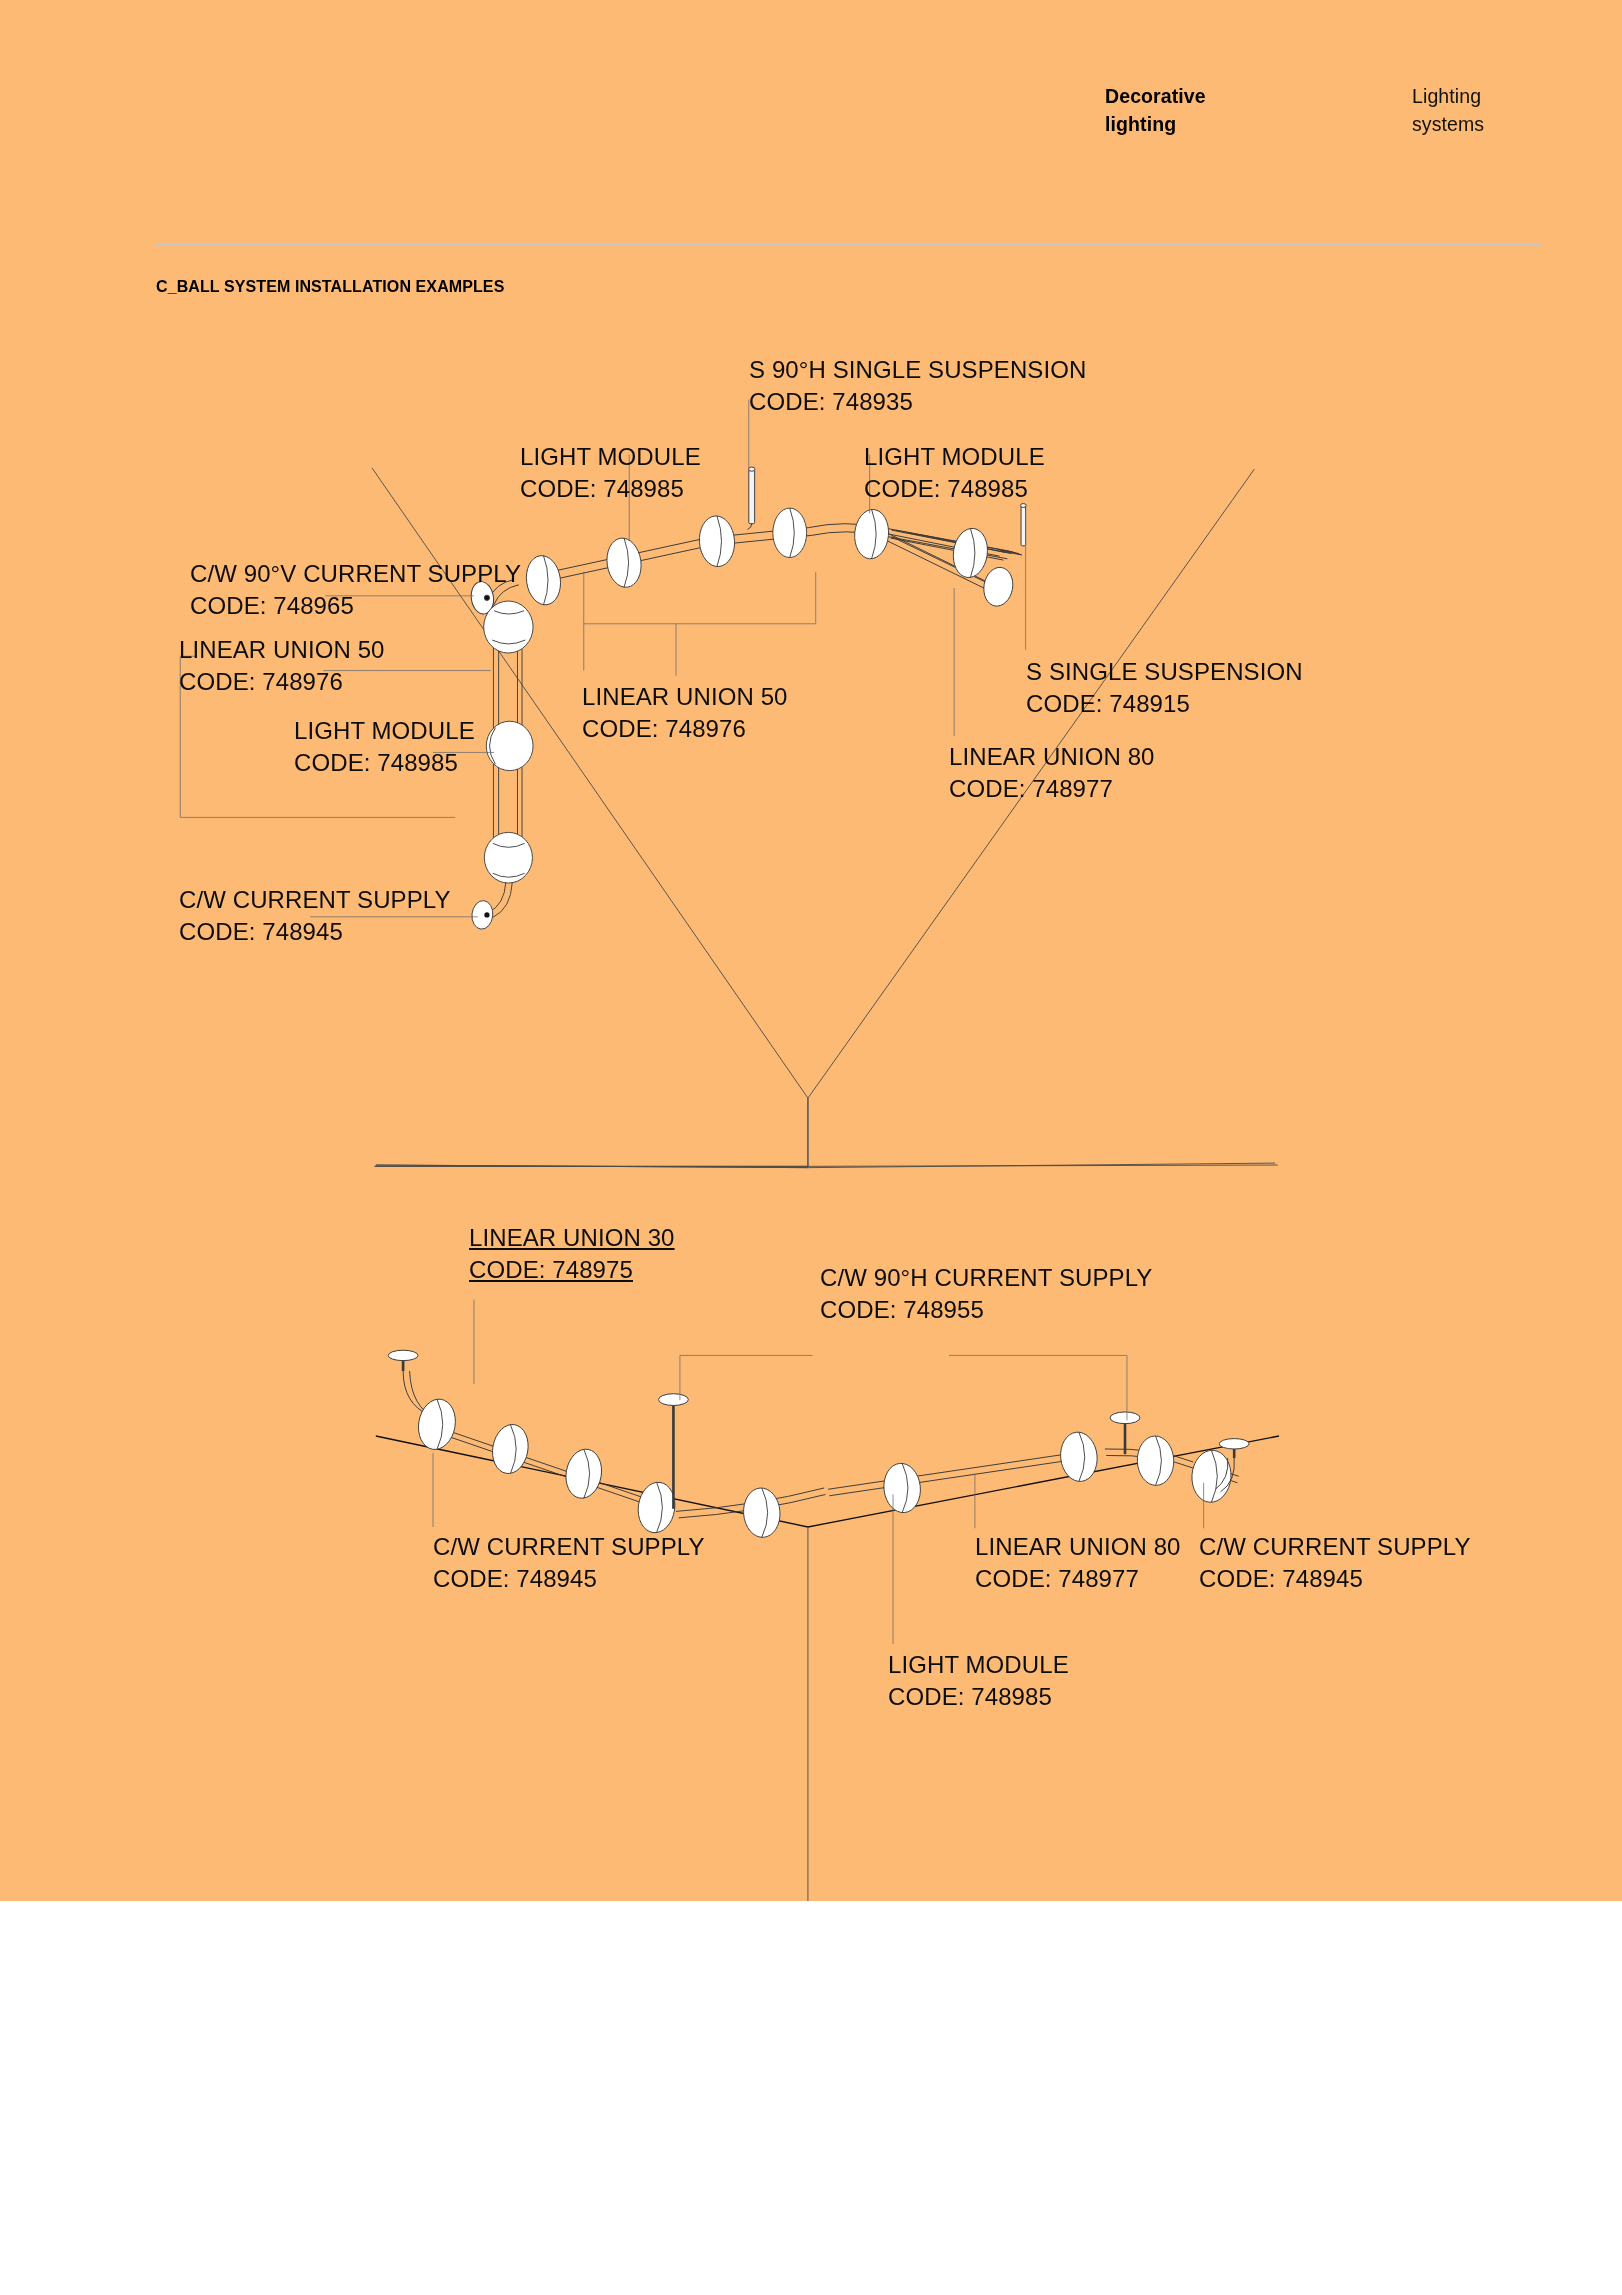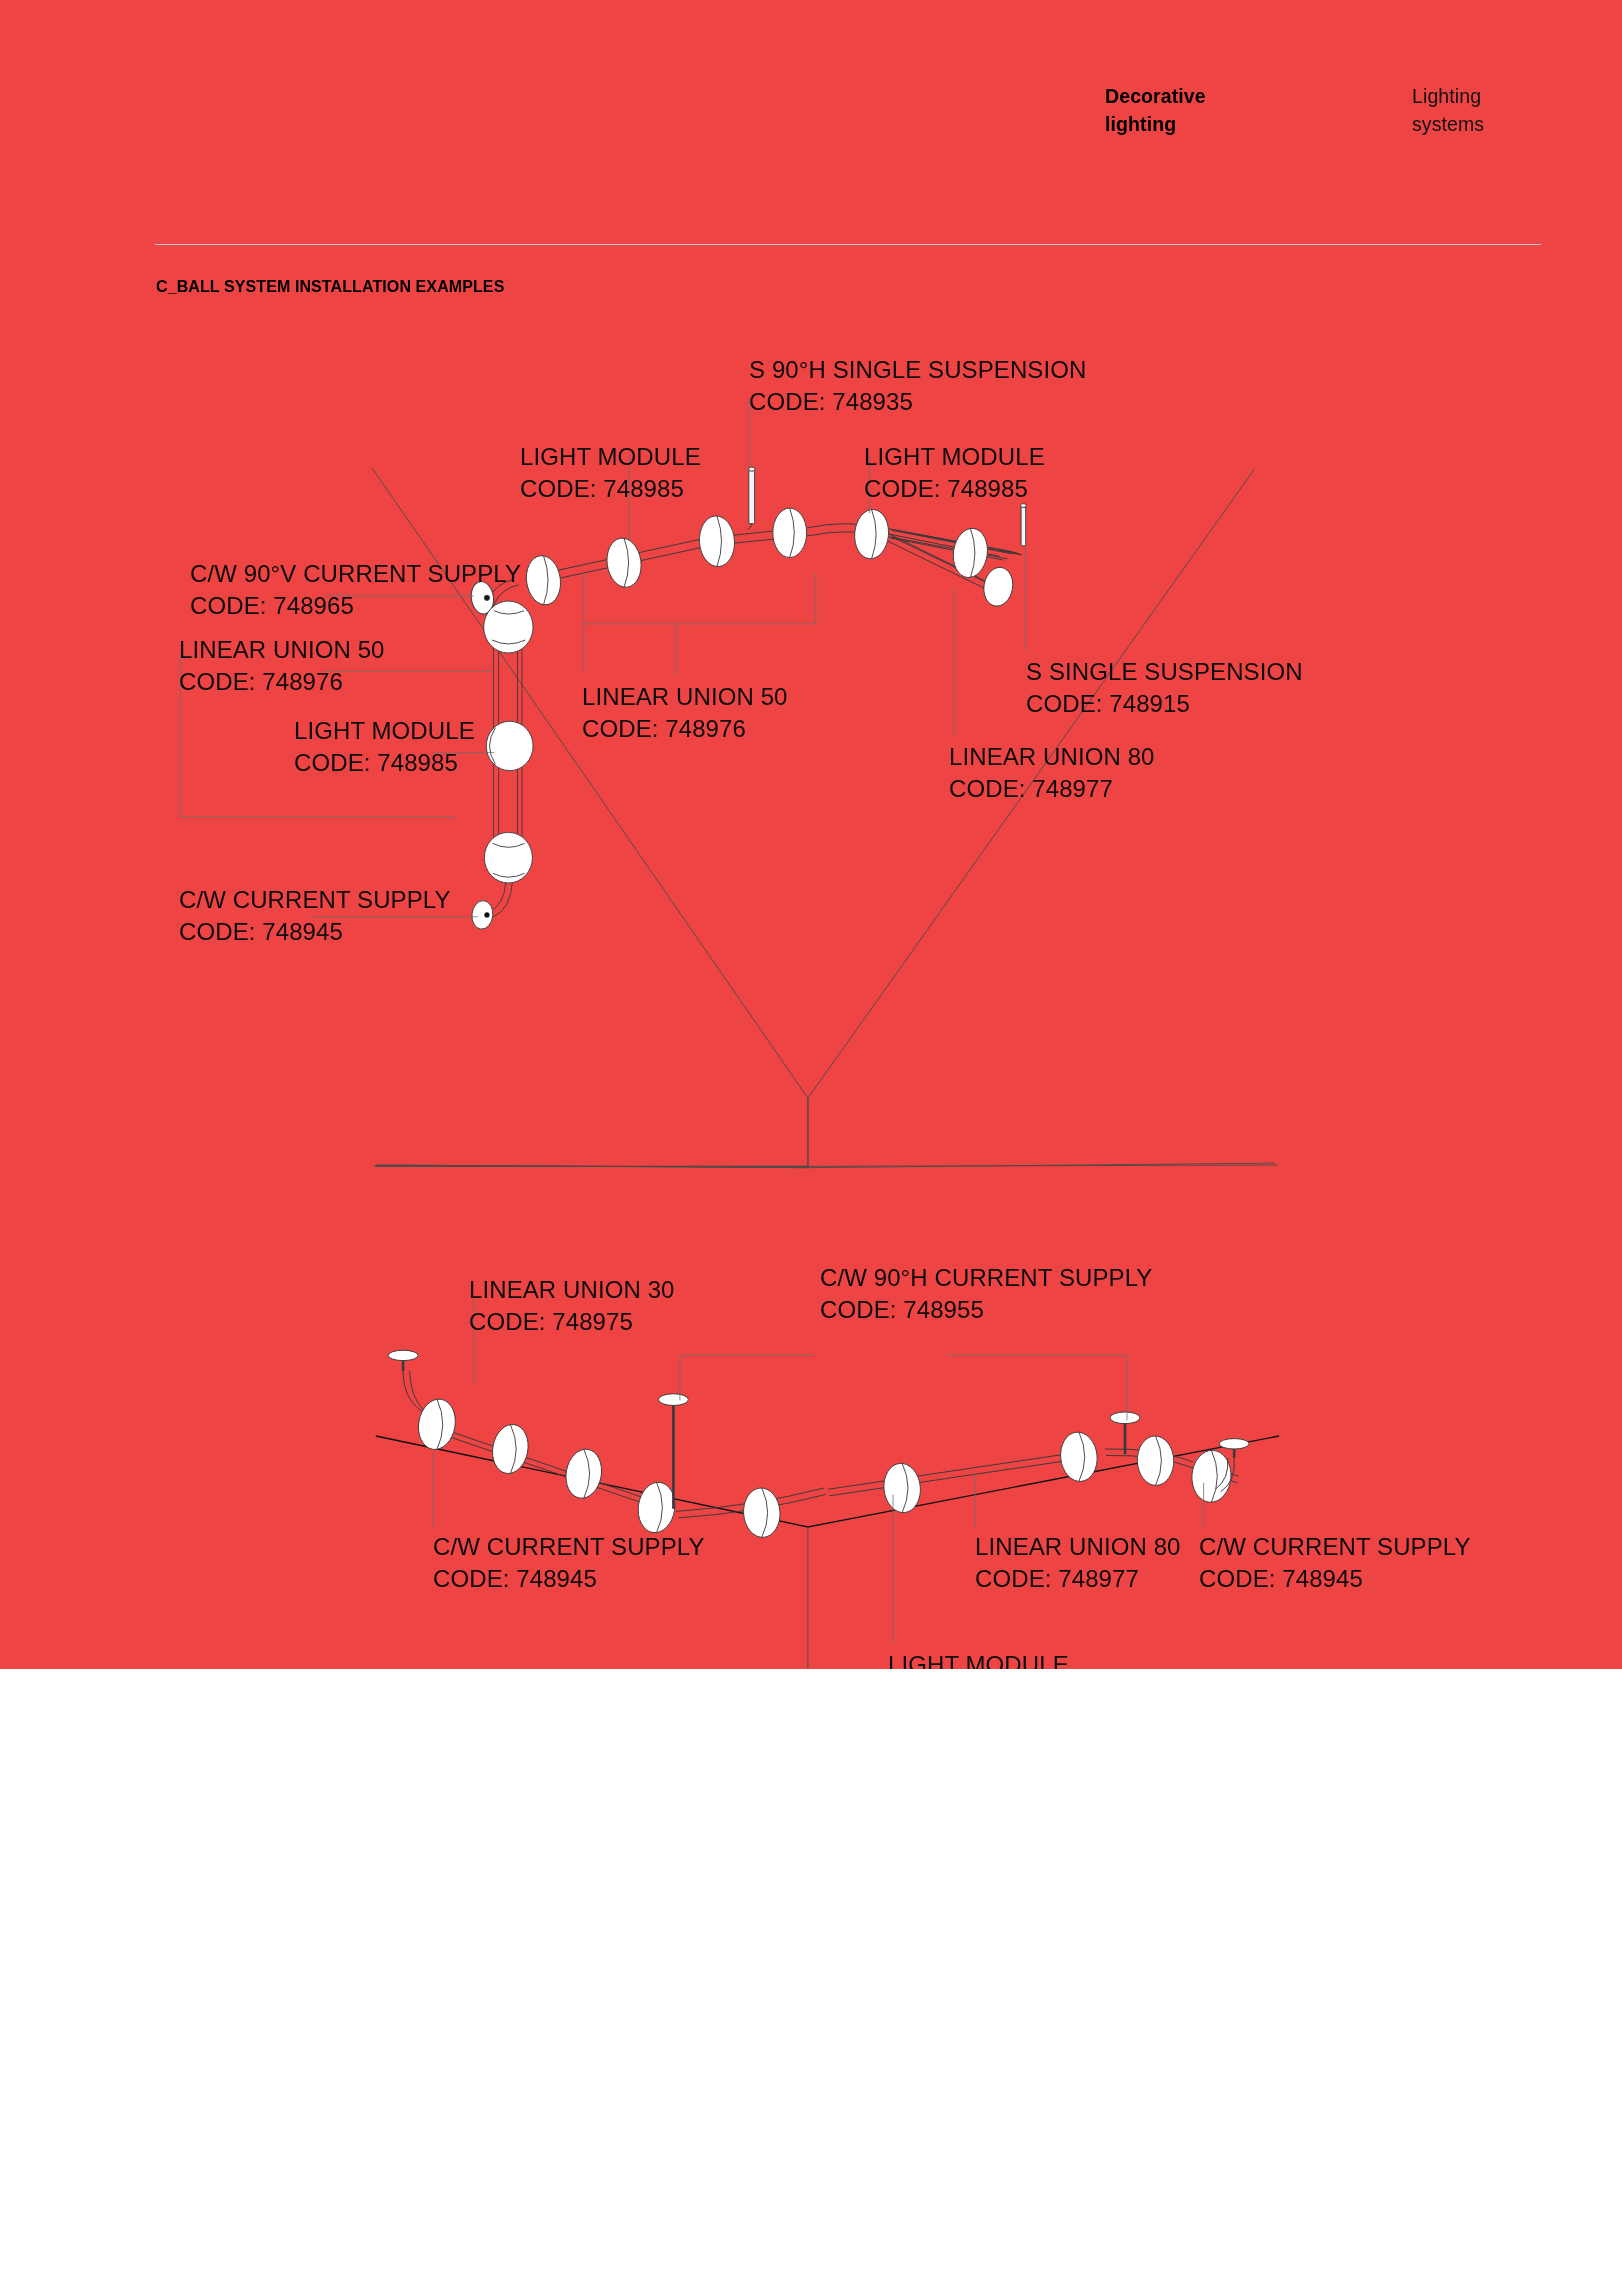--- a/index.html
+++ b/index.html
@@ -9,22 +9,22 @@
     background: #ffffff;
   }
   body {
     font-family: "Liberation Sans", sans-serif;
     color: #1a1a1a;
     -webkit-font-smoothing: antialiased;
   }
   #page {
     position: relative;
     width: 1623px;
-    height: 1669px;
-    background: #ef4444;
+    height: 1901px;
+    background: #fdba74;
     overflow: hidden;
   }
 
   
   .hdr {
     position: absolute;
     top: 83px;
     font-size: 19.5px;
     line-height: 1.42;
     letter-spacing: 0.1px;
@@ -421,21 +421,21 @@
   <div class="label" style="left:949px; top:741px;">
     <span class="l1">LINEAR UNION 80</span>
     <span class="l2">CODE: 748977</span>
   </div>
 
   <div class="label" style="left:179px; top:884px;">
     <span class="l1">C/W CURRENT SUPPLY</span>
     <span class="l2">CODE: 748945</span>
   </div>
 
-  <div class="label" style="left:469px; top:1274px;">
+  <div class="label" style="left:469px; top:1222px;text-decoration:underline;">
     <span class="l1">LINEAR UNION 30</span>
     <span class="l2">CODE: 748975</span>
   </div>
 
   <div class="label" style="left:820px; top:1262px;">
     <span class="l1">C/W 90°H CURRENT SUPPLY</span>
     <span class="l2">CODE: 748955</span>
   </div>
 
   <div class="label" style="left:433px; top:1531px;">

